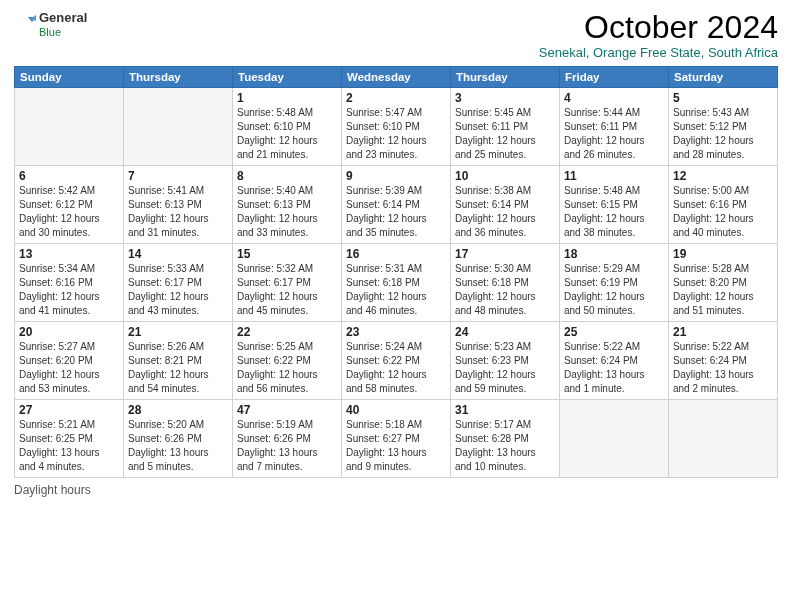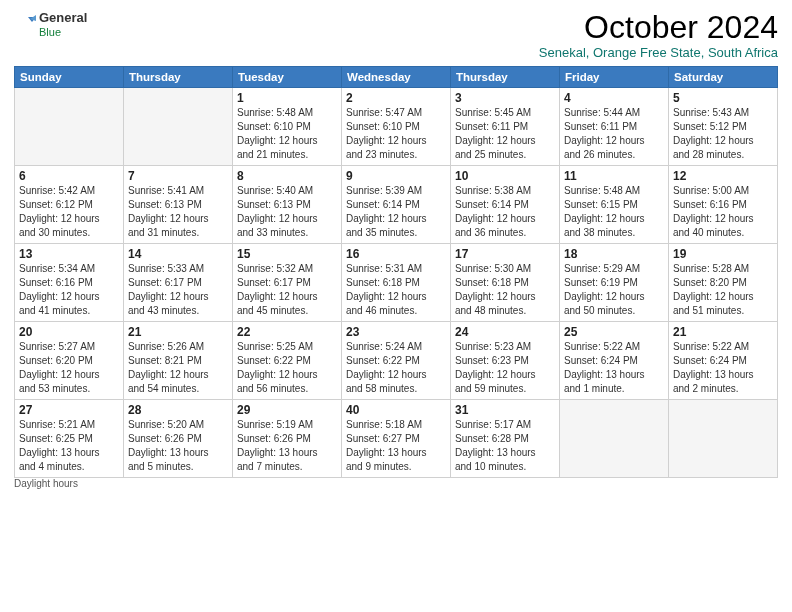--- a/index.html
+++ b/index.html
@@ -72,21 +72,22 @@
       color: #222;
       display: block;
       margin-bottom: 1px;
     }
     .day-info {
       font-size: 10px;
       color: #333;
       line-height: 1.4;
     }
     .footer {
-      font-size: 10px;
+      margin-top: 5px;
+      font-size: 12px;
       color: #555;
       text-align: left;
     }
   </style>
 </head>
 <body>
 
 <div class="page">
   <div class="header">
     <div class="logo">
@@ -295,21 +296,21 @@
 Sunset: 6:25 PM
 Daylight: 13 hours and 4 minutes.</div>
           </td>
           <td>
             <span class="day-number">28</span>
             <div class="day-info">Sunrise: 5:20 AM
 Sunset: 6:26 PM
 Daylight: 13 hours and 5 minutes.</div>
           </td>
           <td>
-            <span class="day-number">29</span>
+            <span class="day-number">47</span>
             <div class="day-info">Sunrise: 5:19 AM
 Sunset: 6:26 PM
 Daylight: 13 hours and 7 minutes.</div>
           </td>
           <td>
             <span class="day-number">40</span>
             <div class="day-info">Sunrise: 5:18 AM
 Sunset: 6:27 PM
 Daylight: 13 hours and 9 minutes.</div>
           </td>

